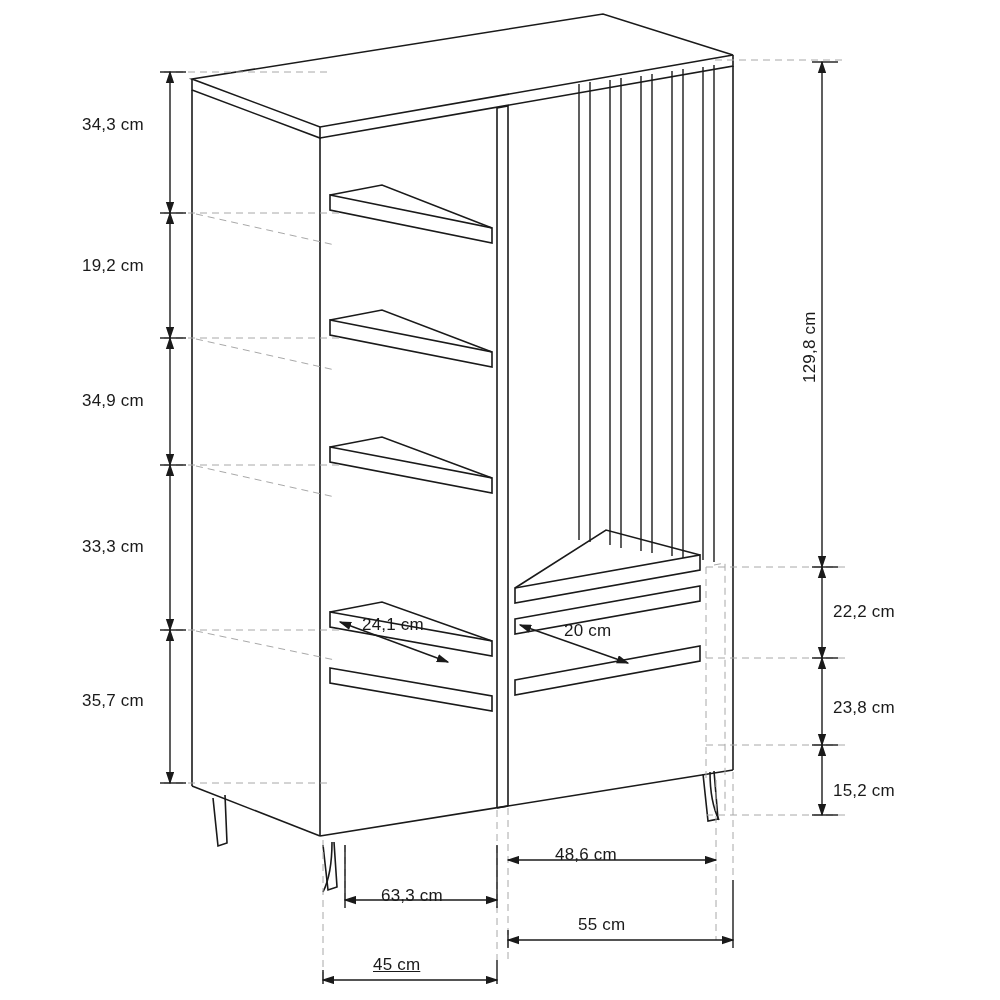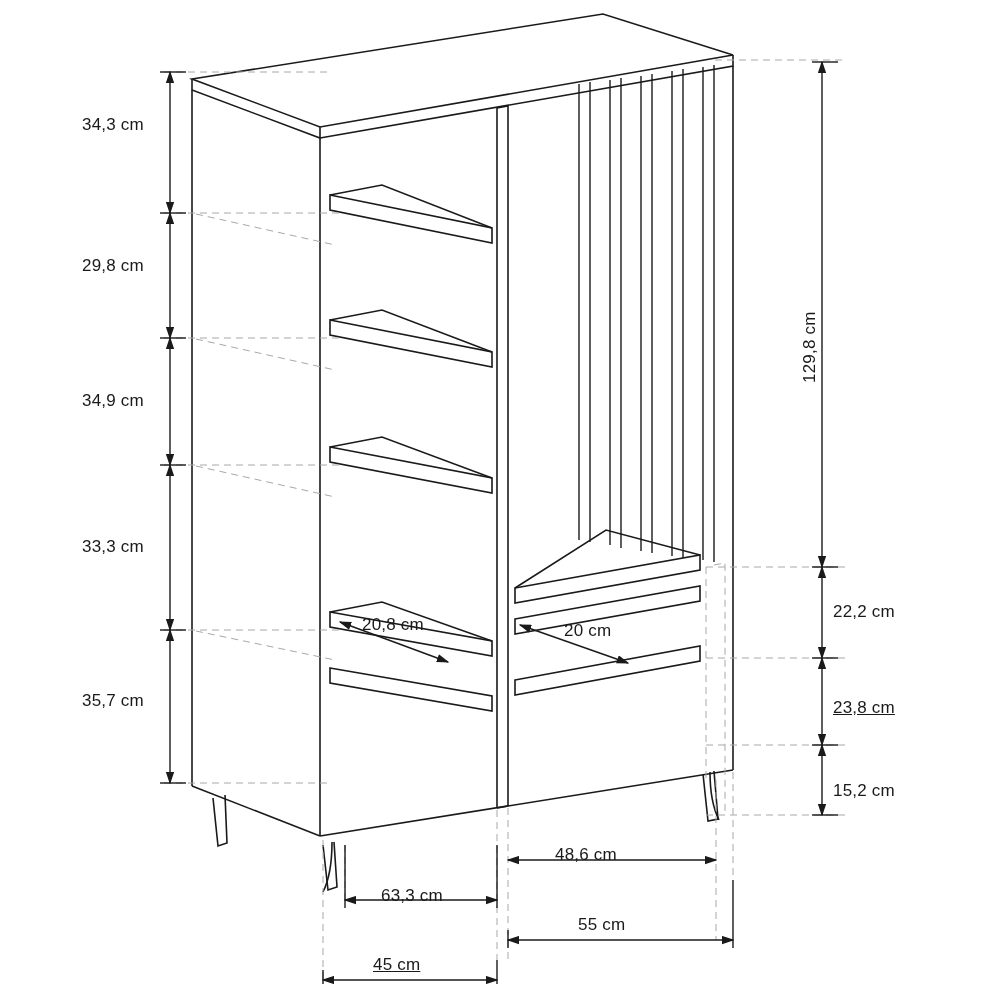--- a/index.html
+++ b/index.html
@@ -196,32 +196,32 @@
       <path d="M 508,930 L 508,948"></path>
       <path d="M 733,880 L 733,948"></path>
 
       <path d="M 323,980 L 497,980" marker-start="url(#arrow-start)" marker-end="url(#arrow-end)"></path>
       <path d="M 323,970 L 323,990"></path>
       <path d="M 497,960 L 497,990"></path>
     </g>
   </svg>
 
   <div class="dim-label" style="left:82px; top:115px;">34,3 cm</div>
-  <div class="dim-label" style="left:82px; top:256px;">29,8 cm</div>
+  <div class="dim-label" style="left:82px; top:256px;">19,2 cm</div>
   <div class="dim-label" style="left:82px; top:391px;">34,9 cm</div>
   <div class="dim-label" style="left:82px; top:537px;">33,3 cm</div>
   <div class="dim-label" style="left:82px; top:691px;text-align:right;">35,7 cm</div>
 
   <div class="dim-label vertical-text" style="left:800px; top:383px;">129,8 cm</div>
 
   <div class="dim-label" style="left:833px; top:602px;">22,2 cm</div>
-  <div class="dim-label" style="left:833px; top:698px;text-decoration:underline;">23,8 cm</div>
+  <div class="dim-label" style="left:833px; top:698px;">23,8 cm</div>
   <div class="dim-label" style="left:833px; top:781px;">15,2 cm</div>
 
-  <div class="dim-label" style="left:362px; top:615px;">20,8 cm</div>
+  <div class="dim-label" style="left:362px; top:615px;">24,1 cm</div>
   <div class="dim-label" style="left:564px; top:621px;">20 cm</div>
 
   <div class="dim-label" style="left:555px; top:845px;">48,6 cm</div>
   <div class="dim-label" style="left:381px; top:886px;">63,3 cm</div>
   <div class="dim-label" style="left:578px; top:915px;">55 cm</div>
   <div class="dim-label" style="left:373px; top:955px;text-decoration:underline;">45 cm</div>
 
 </div>
 
 </body></html>

